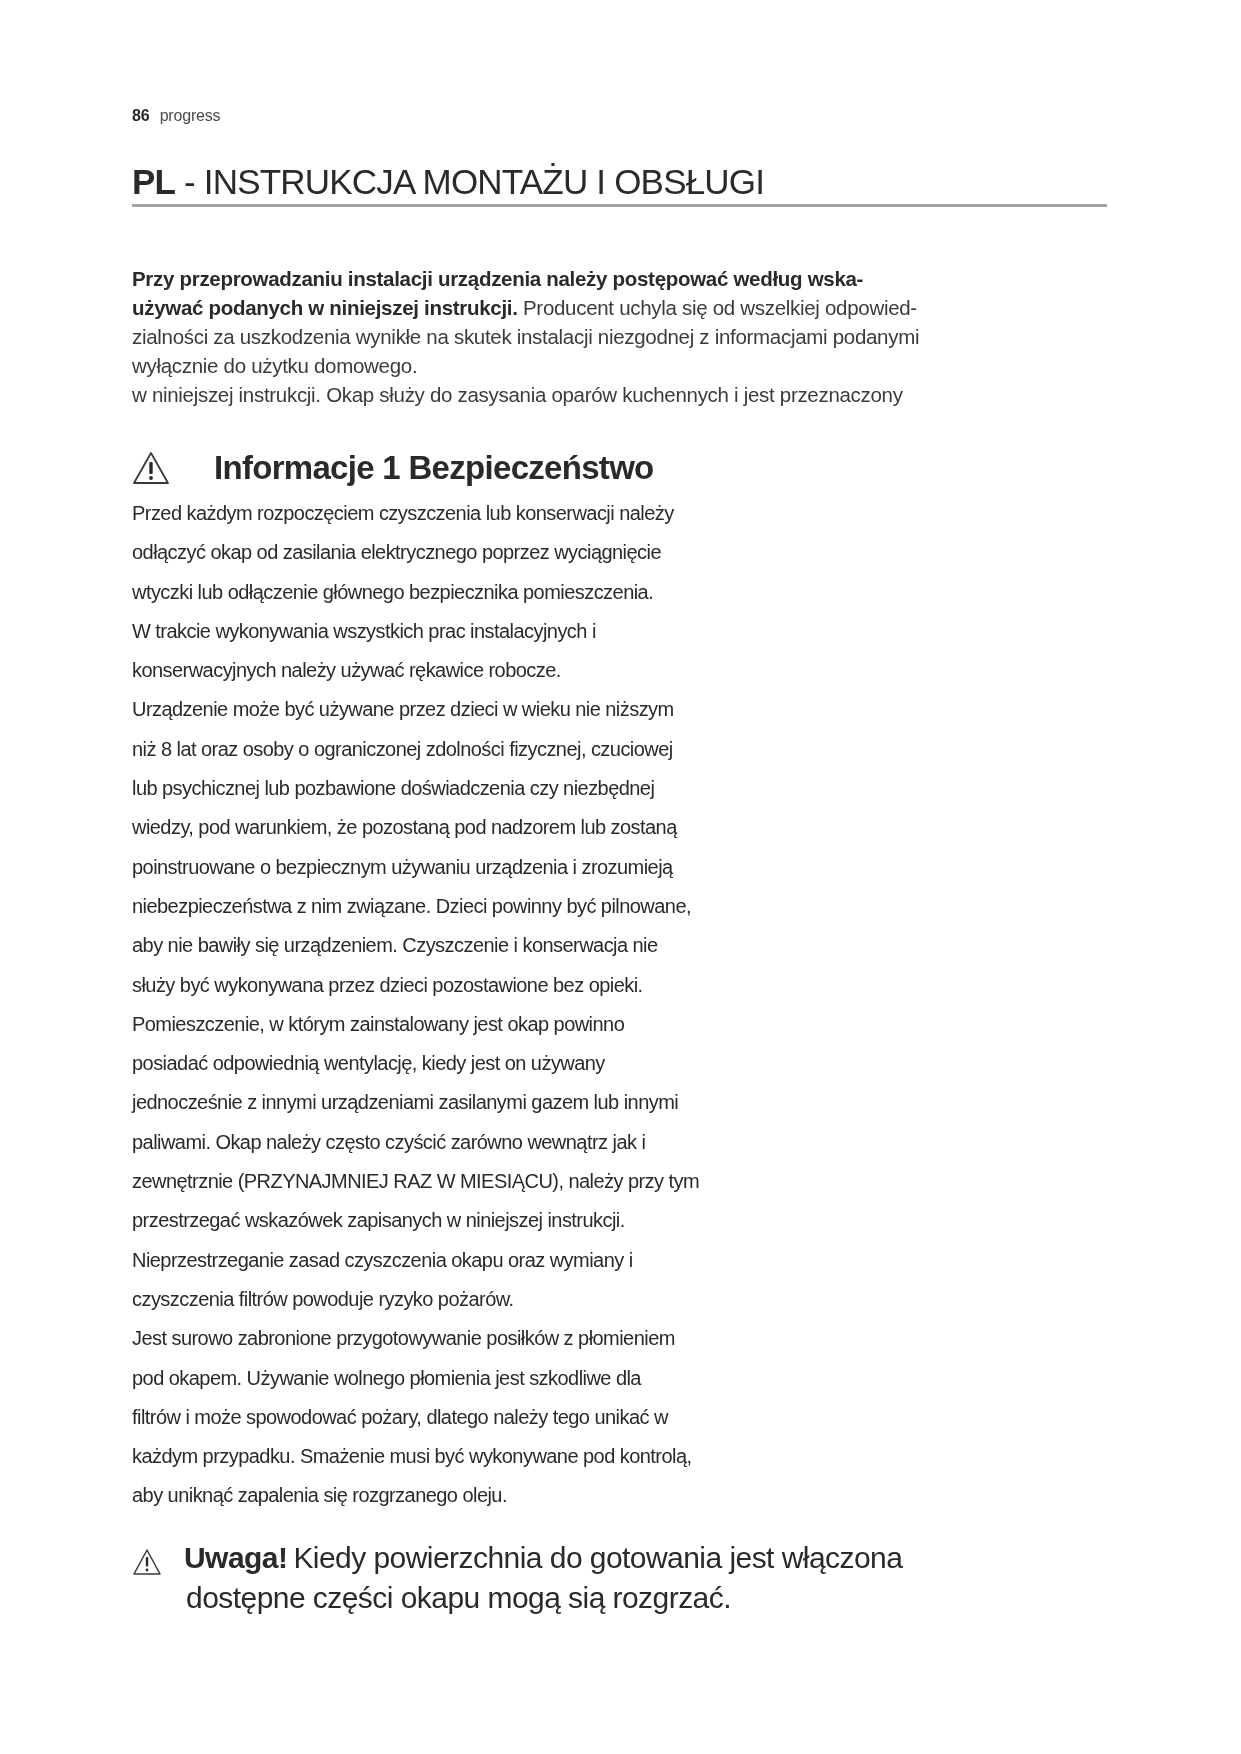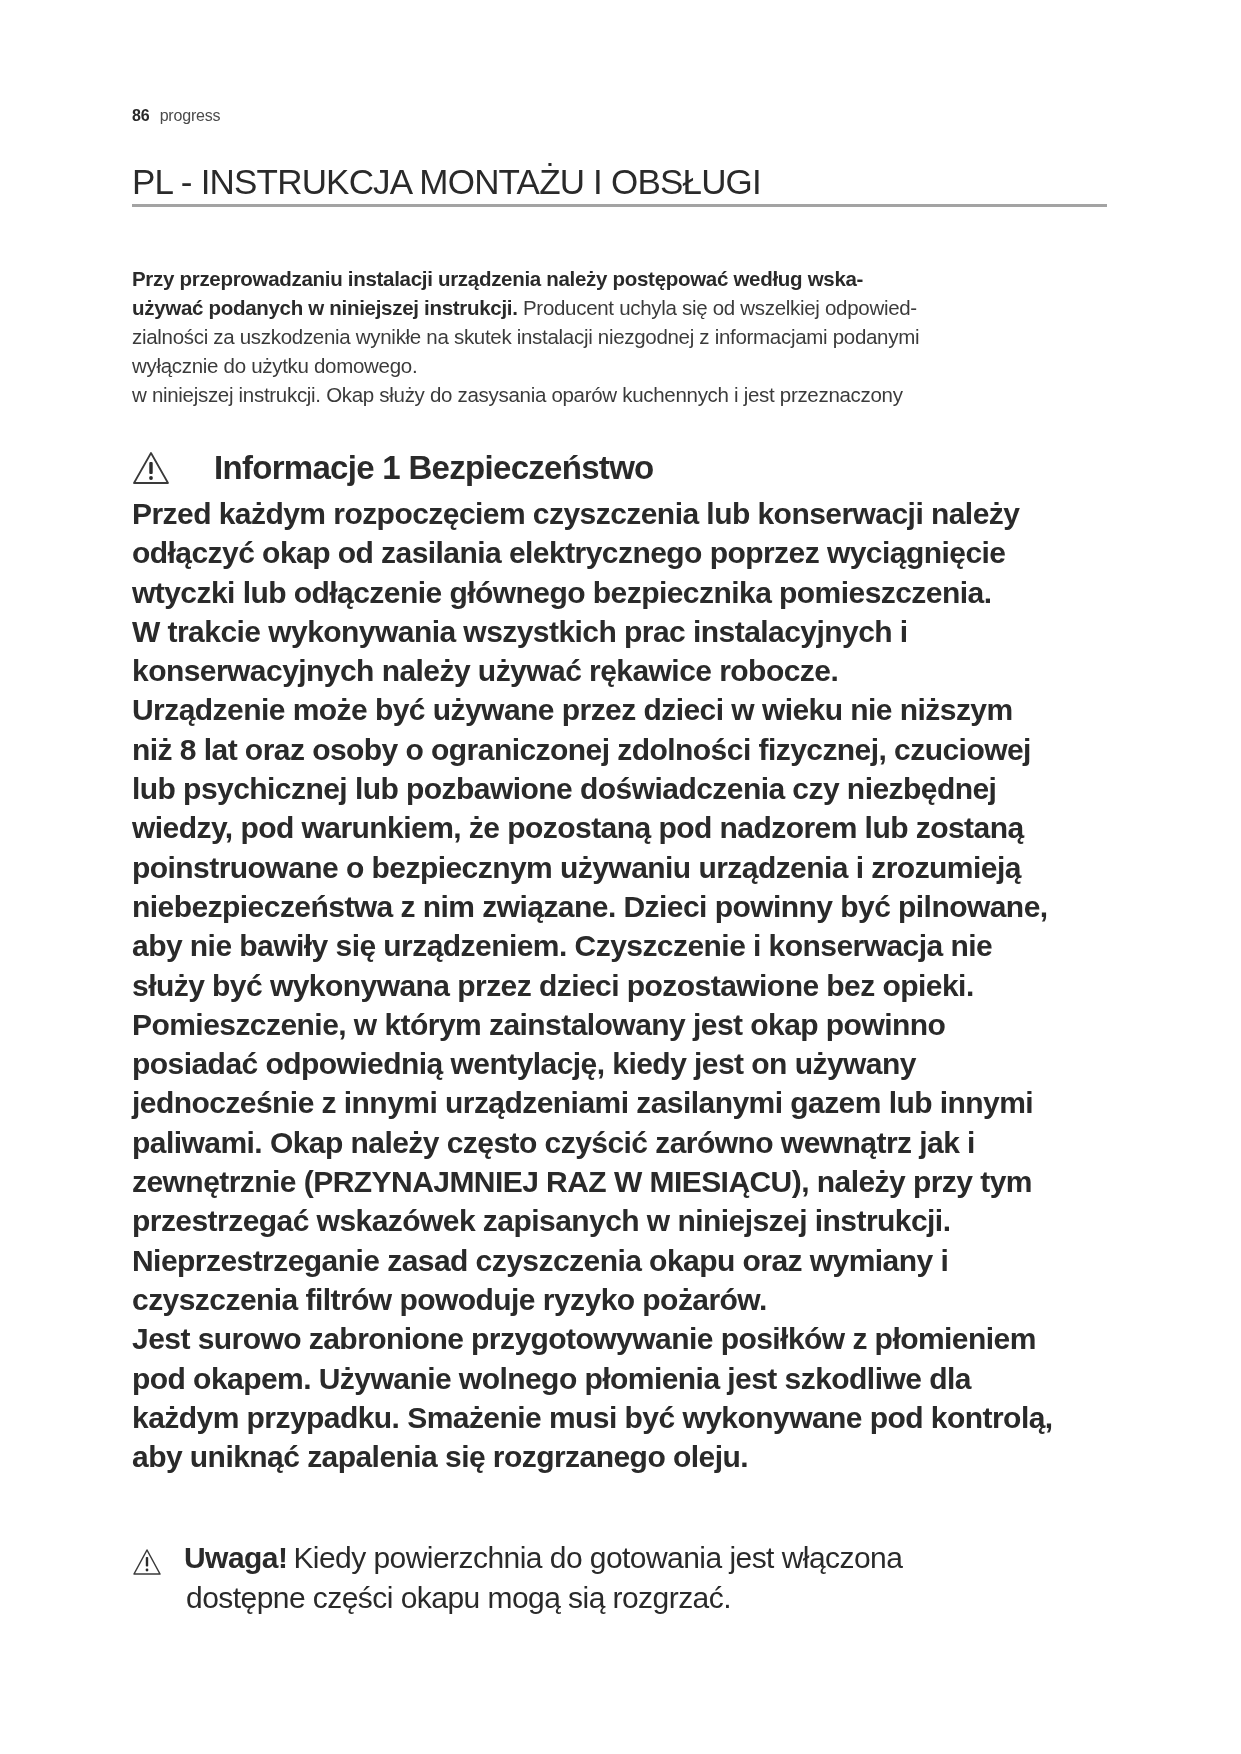--- a/index.html
+++ b/index.html
@@ -35,21 +35,21 @@
       width: 975px;
       font-size: 35px;
       color: #2a2a2a;
       letter-spacing: -0.8px;
       line-height: 40px;
       padding-bottom: 2px;
       border-bottom: 3px solid #a3a3a3;
       white-space: nowrap;
     }
     .doc-title .lang {
-      font-weight: normal;
+      font-weight: bold;
     }
     .intro {
       position: absolute;
       left: 132px;
       top: 264px;
       width: 960px;
       font-size: 20.5px;
       line-height: 29px;
       color: #3b3b3b;
       letter-spacing: -0.3px;
@@ -76,25 +76,24 @@
       display: inline-block;
       width: 38px;
       height: 34px;
       margin-right: 8px;
     }
     .body-text {
       position: absolute;
       left: 132px;
       top: 494px;
       width: 1000px;
-      font-size: 30px;
+      font-size: 20px;
       line-height: 39.3px;
       color: #2a2a2a;
       letter-spacing: -0.55px;
-      font-weight: bold;
     }
     .body-line {
       display: block;
       white-space: nowrap;
     }
     .caution {
       position: absolute;
       left: 132px;
       top: 1538px;
       width: 1000px;
@@ -171,20 +170,21 @@
   <span class="body-line">Pomieszczenie, w którym zainstalowany jest okap powinno</span>
   <span class="body-line">posiadać odpowiednią wentylację, kiedy jest on używany</span>
   <span class="body-line">jednocześnie z innymi urządzeniami zasilanymi gazem lub innymi</span>
   <span class="body-line">paliwami. Okap należy często czyścić zarówno wewnątrz jak i</span>
   <span class="body-line">zewnętrznie (PRZYNAJMNIEJ RAZ W MIESIĄCU), należy przy tym</span>
   <span class="body-line">przestrzegać wskazówek zapisanych w niniejszej instrukcji.</span>
   <span class="body-line">Nieprzestrzeganie zasad czyszczenia okapu oraz wymiany i</span>
   <span class="body-line">czyszczenia filtrów powoduje ryzyko pożarów.</span>
   <span class="body-line">Jest surowo zabronione przygotowywanie posiłków z płomieniem</span>
   <span class="body-line">pod okapem.  Używanie wolnego płomienia jest szkodliwe dla</span>
+  <span class="body-line">filtrów i może spowodować pożary, dlatego należy tego unikać w</span>
   <span class="body-line">każdym przypadku.  Smażenie musi być wykonywane pod kontrolą,</span>
   <span class="body-line">aby uniknąć zapalenia się rozgrzanego oleju.</span>
 </div>
 
 <div class="caution">
   <div class="caution-row">
     <span class="caution-icon">
       <svg width="30" height="28" viewBox="0 0 30 28">
         <path d="M15 2 L28 26 L2 26 Z" fill="none" stroke="#3a3a3a" stroke-width="1.5" stroke-linejoin="round"></path>
         <rect x="13.8" y="9" width="2.4" height="9.5" rx="0.8" fill="#2a2a2a"></rect>

